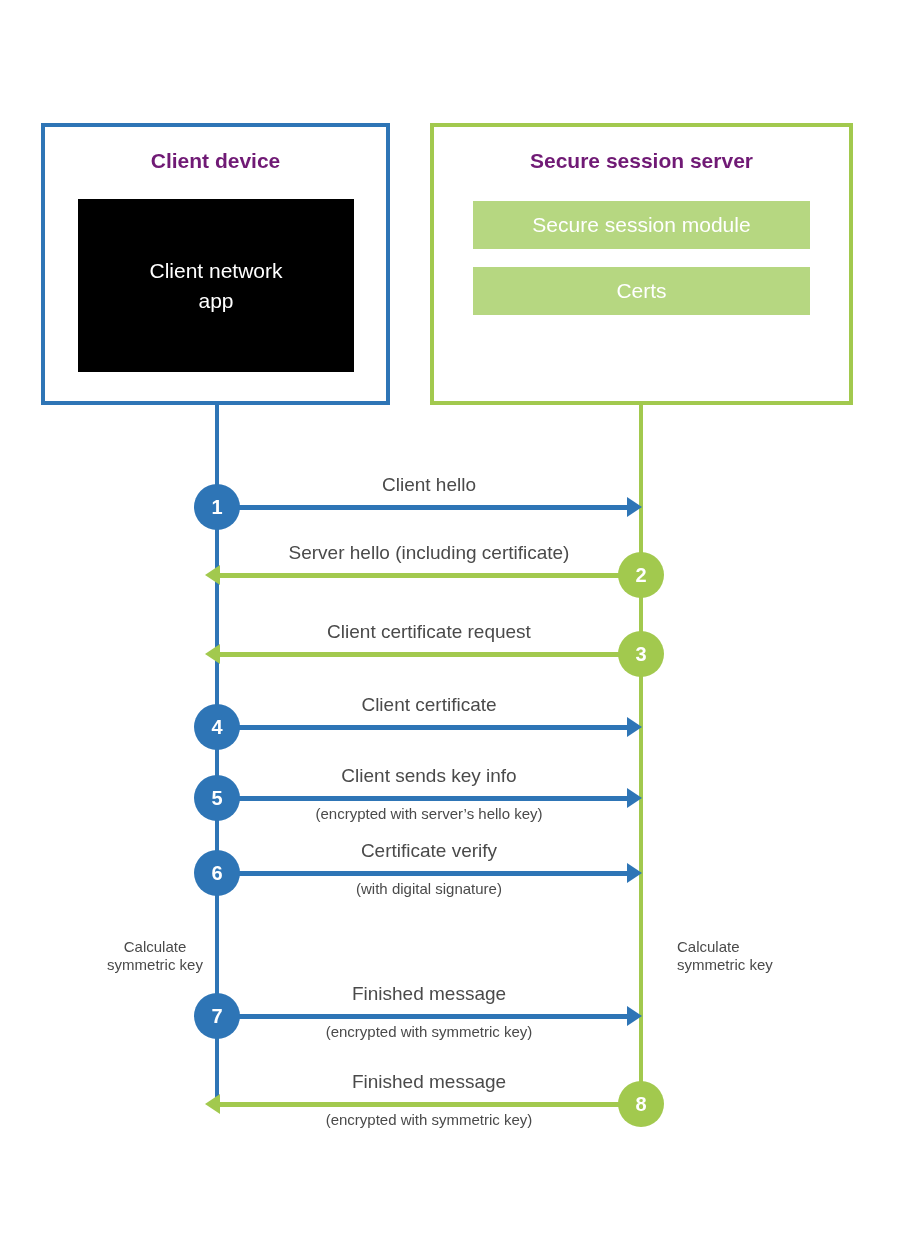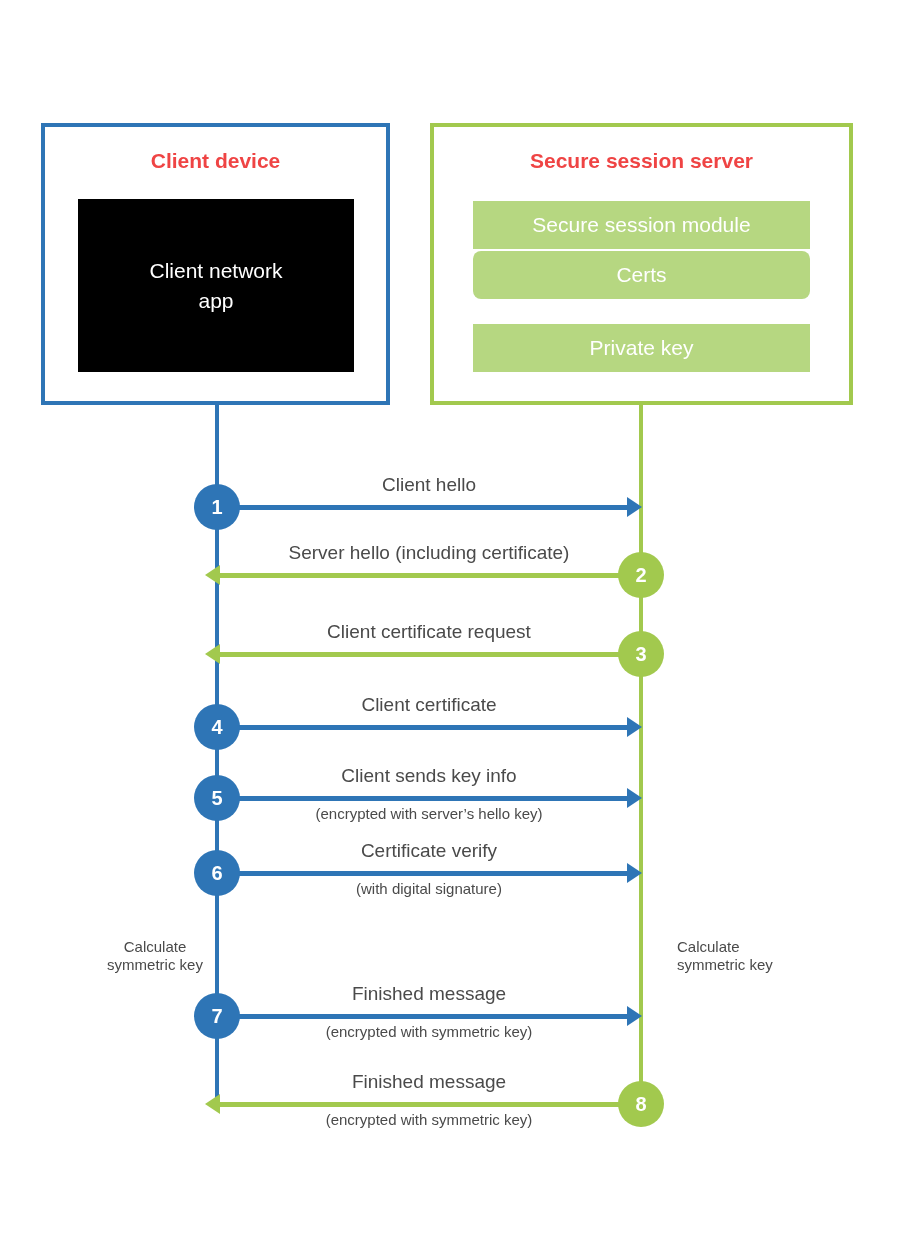--- a/index.html
+++ b/index.html
@@ -12,35 +12,35 @@
     color:#58595b; letter-spacing:0.3px;
   }
   .entity-box {
     position:absolute; top:123px; height:282px; box-sizing:border-box;
     background:#ffffff; border:4px solid; 
   }
   .entity-box.client { left:41px; width:349px; border-color:#2E75B6; }
   .entity-box.server { left:430px; width:423px; border-color:#A2C94E; }
   .entity-heading {
     position:absolute; top:22px; left:0; width:100%; text-align:center;
-    font-size:21px; font-weight:bold; color:#ef4444;
+    font-size:21px; font-weight:bold; color:#701a75;
   }
   .app-box {
     position:absolute; left:33px; top:72px; width:276px; height:173px;
     background:#000000; color:#ffffff; font-size:21px; line-height:1.4;
     display:flex; align-items:center; justify-content:center; text-align:center;
     white-space:pre-line;
   }
   .module-bar {
     position:absolute; left:39px; width:337px; height:48px;
     background:#B6D781; color:#ffffff; font-size:21px;
     display:flex; align-items:center; justify-content:center;
   }
   .module-bar.m0 { top:74px; }
-  .module-bar.m1 { top:124px;border-radius:8px; }
+  .module-bar.m1 { top:140px; }
   .module-bar.m2 { top:197px; }
   .lifeline { position:absolute; top:405px; width:4px; z-index:1; }
   .lifeline.client { left:215px; height:701px; background:#2E75B6; }
   .lifeline.server { left:639px; height:699px; background:#A2C94E; }
   .shaft { position:absolute; height:5px; z-index:2; }
   .head {
     position:absolute; width:0; height:0; z-index:2;
     border-top:10px solid transparent; border-bottom:10px solid transparent;
   }
   .circle {
@@ -74,21 +74,20 @@
   <div class="entity-box client">
     <div class="entity-heading">Client device</div>
     <div class="app-box">Client network
 app</div>
   </div>
 
   <div class="entity-box server">
     <div class="entity-heading">Secure session server</div>
     <div class="module-bar m0">Secure session module</div>
     <div class="module-bar m1">Certs</div>
-    <div class="module-bar m2">Private key</div>
   </div>
 
   <div class="lifeline client"></div>
   <div class="lifeline server"></div>
 
   <div id="messages-layer">
   <div class="message">
     <div class="shaft" style="top: 505px; background: rgb(46, 117, 182); left: 217px; width: 411px;"></div>
     <div class="head" style="top: 497px; left: 627px; border-left: 15px solid rgb(46, 117, 182);"></div>
     <div class="msg-label" style="top: 474px;">Client hello</div>

